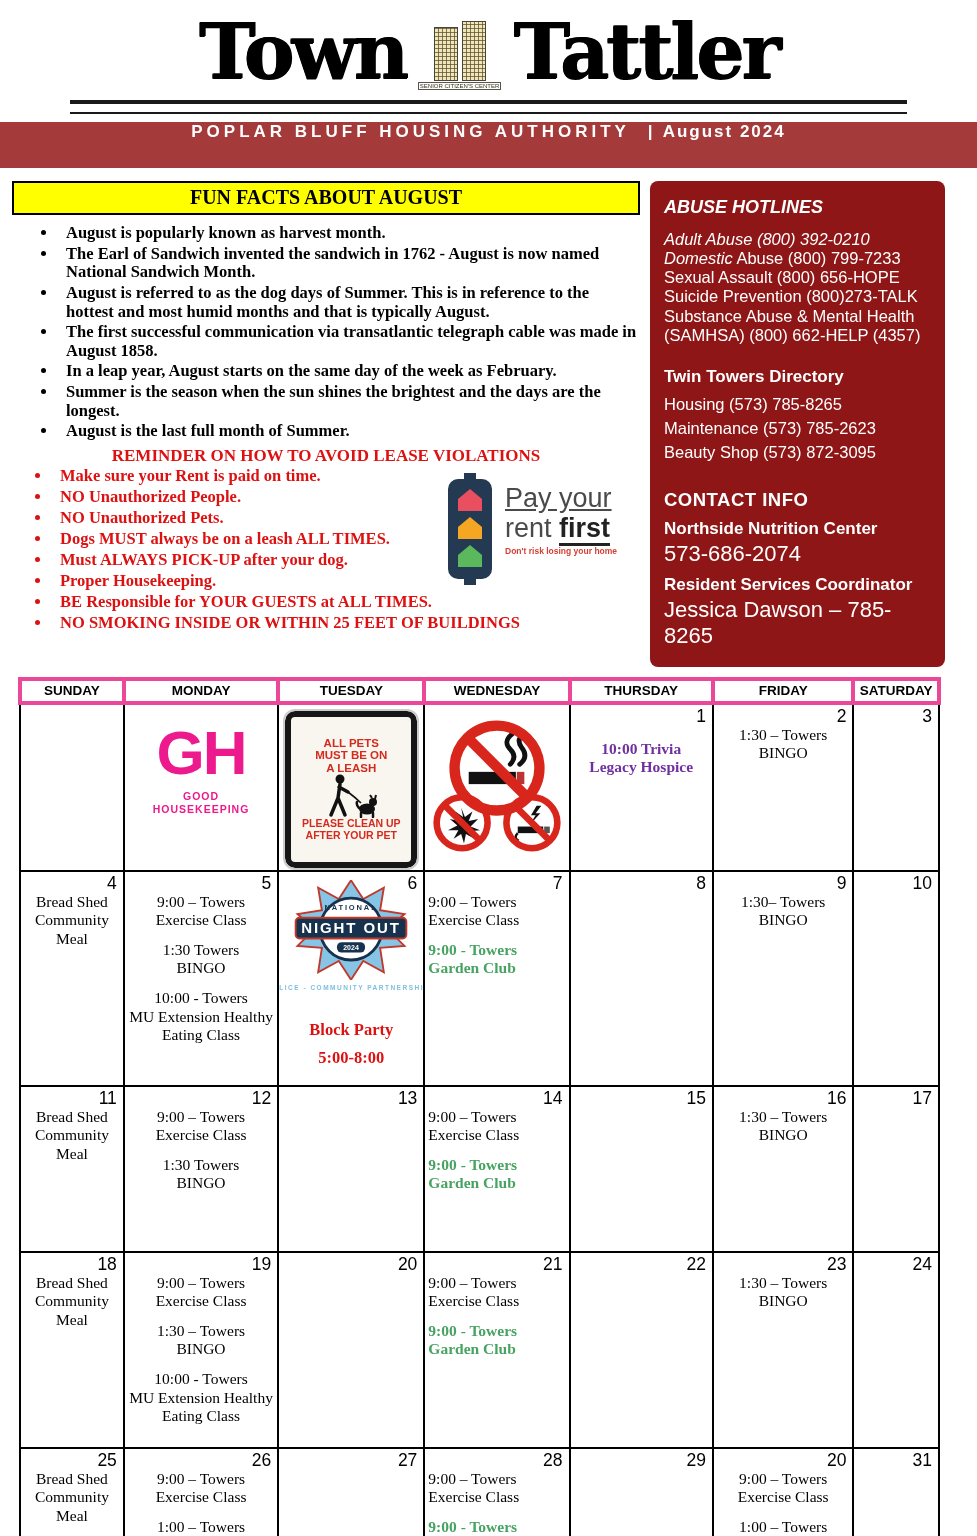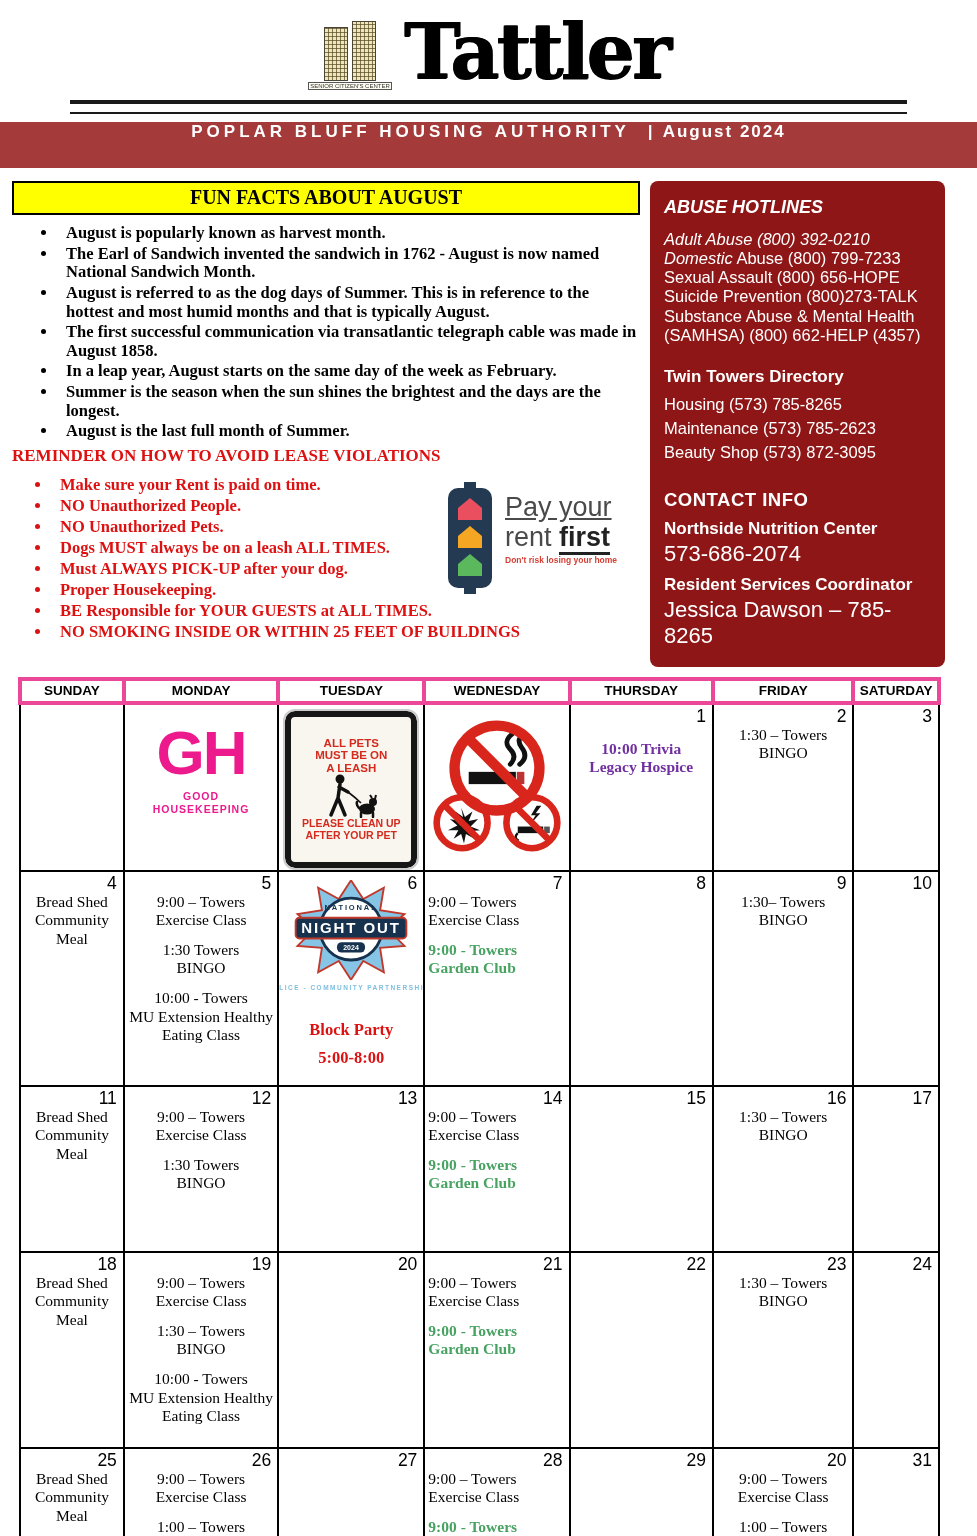--- a/index.html
+++ b/index.html
@@ -25,21 +25,21 @@
   .banner-sep{margin:0 10px 0 18px;font-weight:bold;}
   .banner-issue{letter-spacing:2px;}
 
   
   .content{display:flex;align-items:flex-start;padding:13px 14px 0 12px;gap:10px;}
   .left-col{width:628px;flex:none;}
   .fun-title-box{background:#ffff00;border:2px solid #000;text-align:center;font-weight:bold;font-size:20px;padding:3px 0 4px 0;}
   .fun-list{margin:9px 0 0 0;padding-left:46px;font-weight:bold;font-size:16.5px;line-height:1.13;}
   .fun-list li{margin-bottom:2px;padding-left:8px;}
   .reminder{margin-top:5px;}
-  .reminder-title{color:#dd1111;font-weight:bold;font-size:17px;text-align:left;margin-bottom:10px;}
+  .reminder-title{color:#dd1111;font-weight:bold;font-size:17px;text-align:center;margin-bottom:1px;}
   .reminder-list{margin:0;padding-left:40px;color:#dd1111;font-weight:bold;font-size:16.5px;line-height:1.12;}
   .reminder-list li{margin-bottom:2.5px;padding-left:8px;}
 
   
   .pay-rent{float:right;width:196px;display:flex;gap:7px;margin:6px 2px 2px 8px;align-items:flex-start;}
   .pay-text{font-family:"Liberation Sans",sans-serif;color:#4a4a4a;line-height:1.0;padding-top:12px;}
   .pay-l1{font-size:27px;text-decoration:underline;}
   .pay-l2{font-size:27px;margin-top:3px;}
   .pay-l2 b{color:#222;border-bottom:3px solid #222;font-weight:bold;}
   .pay-tag{color:#d43f35;font-size:8.5px;font-weight:bold;margin-top:5px;white-space:nowrap;}
@@ -86,20 +86,21 @@
   
   .no-caption{font-family:"Liberation Sans",sans-serif;font-weight:bold;font-size:6.5px;color:#7ebfe0;letter-spacing:1.5px;margin-top:4px;white-space:nowrap;}
 </style>
 </head>
 <body>
 
 <div class="page">
 
   <header class="masthead">
     <div class="mast-row">
+      <span class="mast-title">Town</span>
       <span class="towers-box">
         <span class="towers">
           <span class="tower t1"></span>
             <span class="tower t2"></span>
         </span>
         <span class="towers-caption">SENIOR CITIZEN'S CENTER</span>
       </span>
       <span class="mast-title">Tattler</span>
     </div>
     <div class="double-rule"></div>

